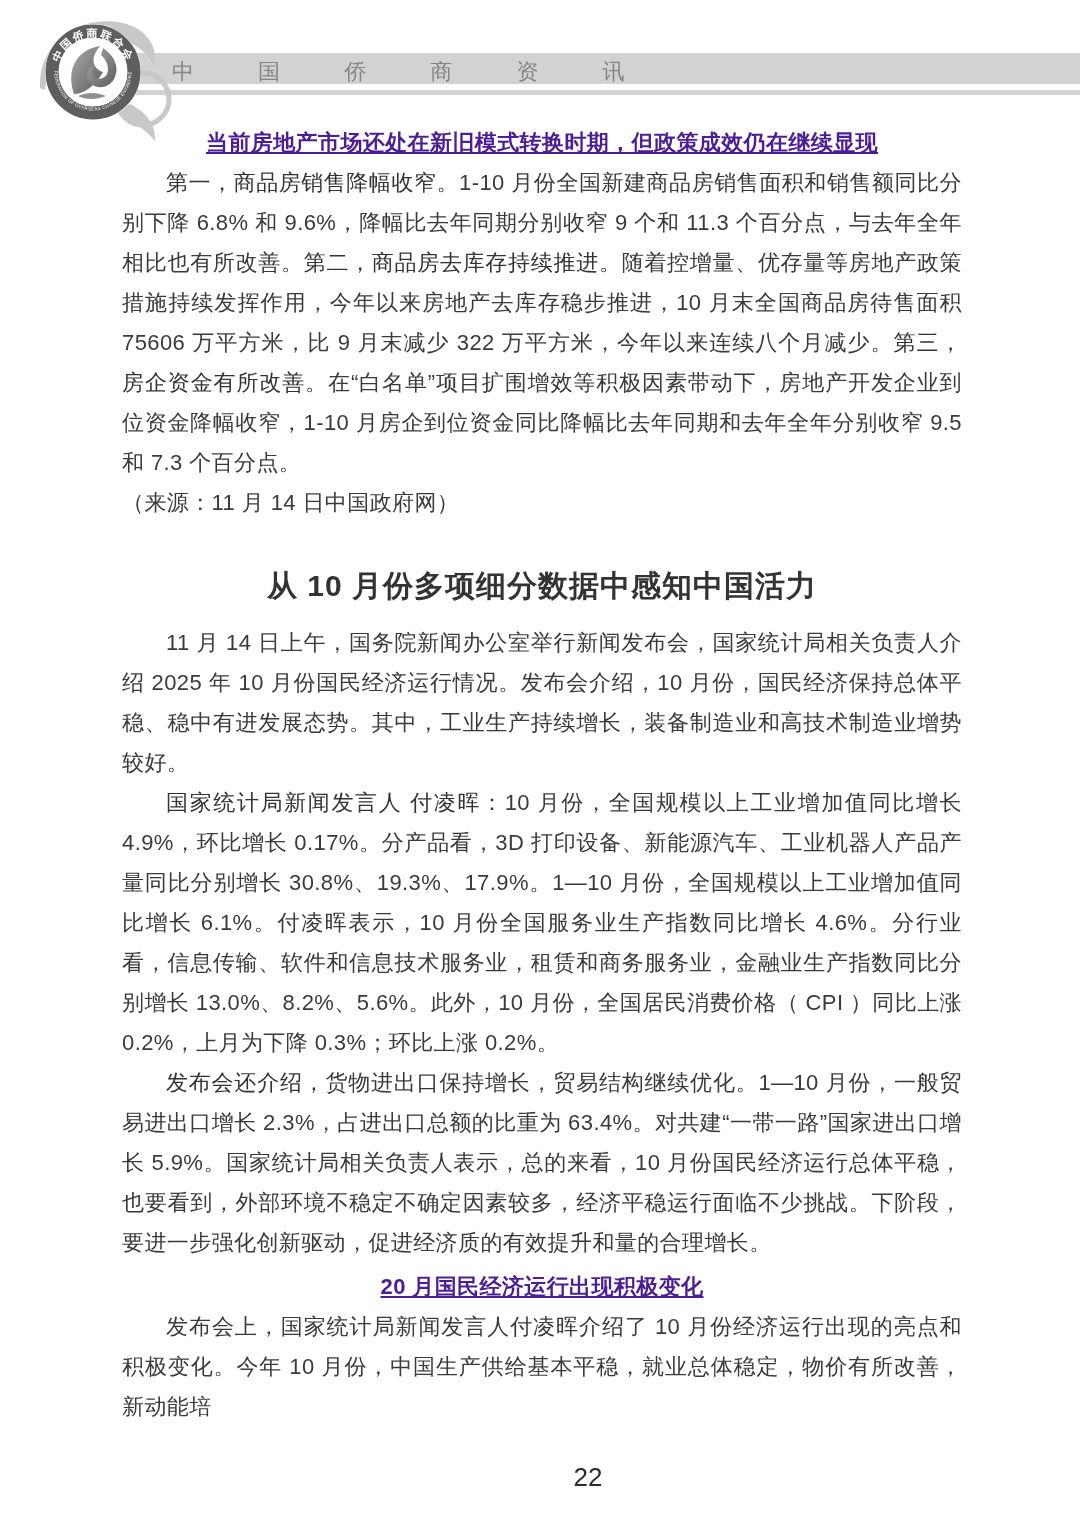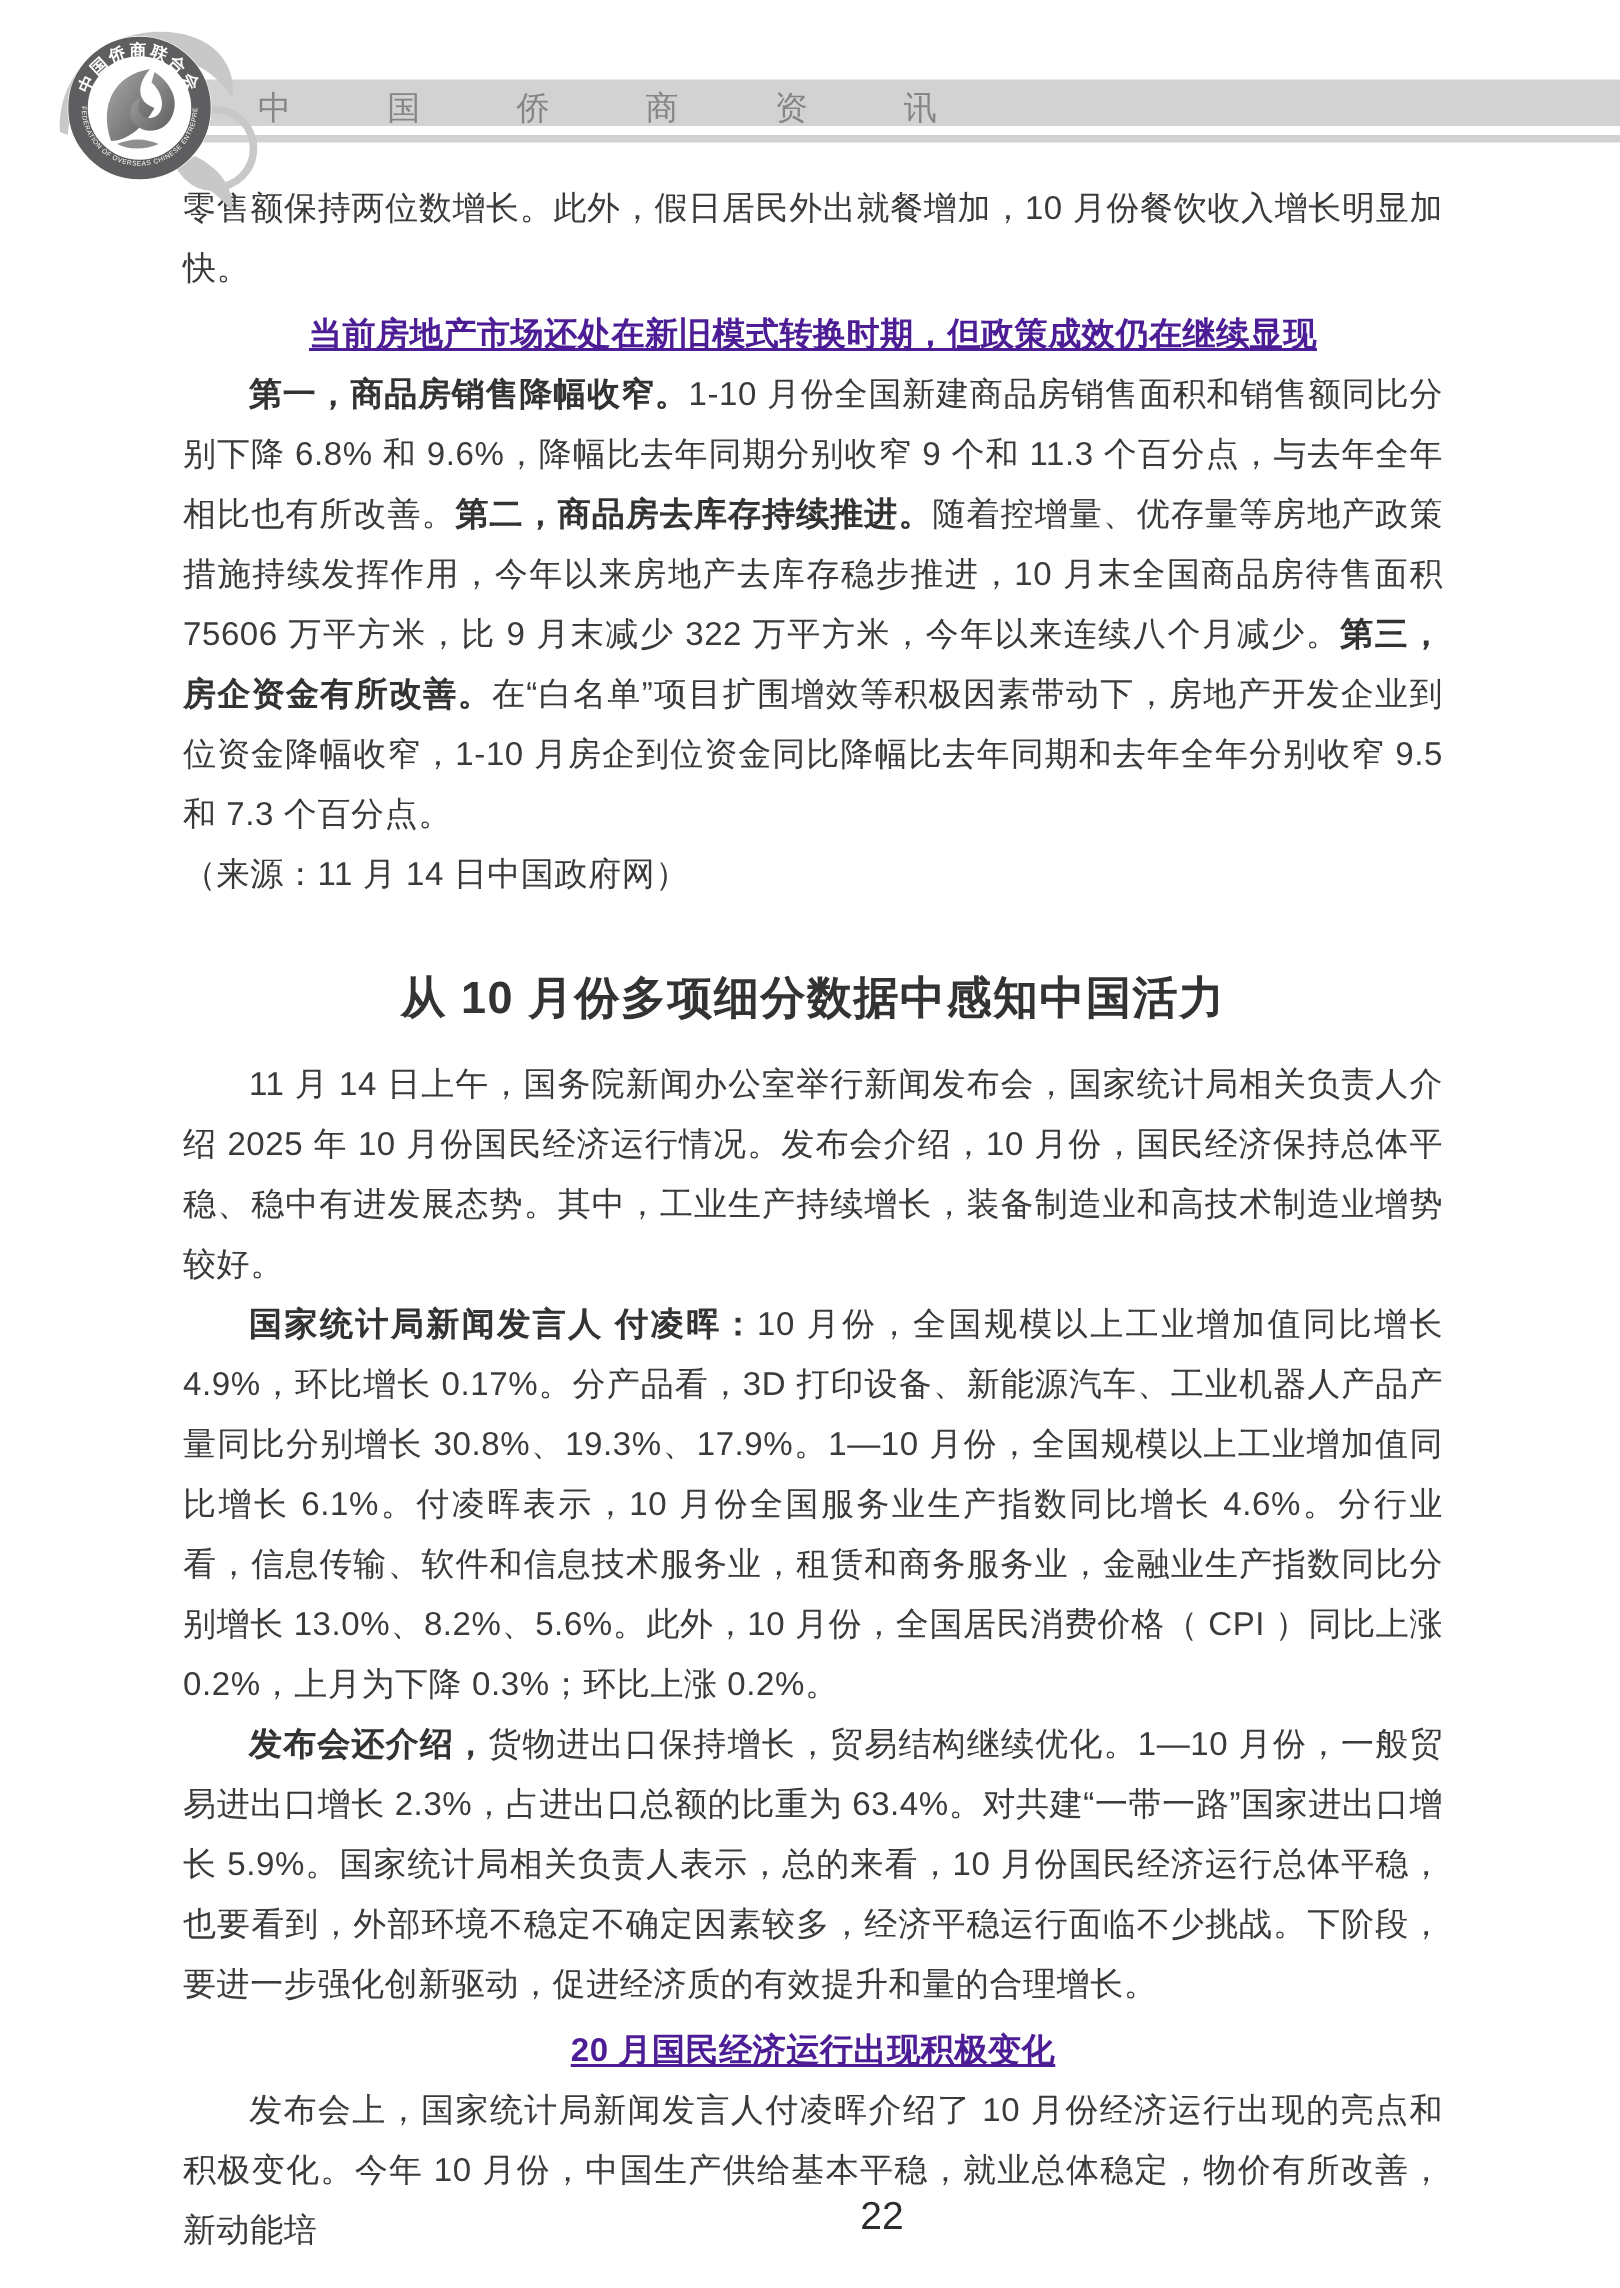--- a/index.html
+++ b/index.html
@@ -30,21 +30,21 @@
   }
   
   .content{
     position:absolute;left:0;top:0;width:1080px;
     padding:119px 118px 0 122px;box-sizing:border-box;
     font-size:22px;line-height:40px;letter-spacing:0.4px;
     text-align:justify;
   }
   .content p{margin:0;}
   p.indent{text-indent:2em;}
-  .b{font-weight:bold;color:#333333;}
+  .b{font-weight:normal;color:#333333;}
   .sec-heading{
     text-align:center;font-weight:bold;color:#4c1d95;
     margin:4px 0 0 0 !important;text-indent:0;text-decoration:underline;
   }
   .source-line{
     text-align:left;text-indent:0;
   }
   .article-title{
     text-align:center;font-weight:bold;color:#333333;
     font-size:30px;line-height:44px;letter-spacing:1px;
@@ -98,21 +98,20 @@
       <path d="M56,86 C48,62 58,42 82,38 C72,50 74,60 85,64 C77,78 66,86 56,86 Z" fill="url(#g1)"></path>
       <path d="M85,40 C97,48 102,60 96,71 C91,80 79,82 72,75 C67,70 68,60 76,57
                C71,66 77,73 85,70 C92,67 92,55 83,47 Z" fill="url(#g1)"></path>
       <path d="M60,88 C70,84 78,84 88,88 C78,92 68,92 60,88 Z" fill="#8f8f8f"></path>
     </g>
   </g>
 </svg>
 
 <div class="content">
 
-  <p>零售额保持两位数增长。此外，假日居民外出就餐增加，10 月份餐饮收入增长明显加快。</p>
 
   <p class="sec-heading">当前房地产市场还处在新旧模式转换时期，但政策成效仍在继续显现</p>
 
   <p class="indent"><span class="b">第一，商品房销售降幅收窄。</span><span>1-10 月份全国新建商品房销售面积和销售额同比分别下降 6.8% 和 9.6%，降幅比去年同期分别收窄 9 个和 11.3 个百分点，与去年全年相比也有所改善。</span><span class="b">第二，商品房去库存持续推进。</span><span>随着控增量、优存量等房地产政策措施持续发挥作用，今年以来房地产去库存稳步推进，10 月末全国商品房待售面积 75606 万平方米，比 9 月末减少 322 万平方米，今年以来连续八个月减少。</span><span class="b">第三，房企资金有所改善。</span><span>在“白名单”项目扩围增效等积极因素带动下，房地产开发企业到位资金降幅收窄，1-10 月房企到位资金同比降幅比去年同期和去年全年分别收窄 9.5 和 7.3 个百分点。</span></p>
 
   <p class="source-line">（来源：11 月 14 日中国政府网）</p>
 
   <h1 class="article-title">从 10 月份多项细分数据中感知中国活力</h1>
 
   <p class="indent">11 月 14 日上午，国务院新闻办公室举行新闻发布会，国家统计局相关负责人介绍 2025 年 10 月份国民经济运行情况。发布会介绍，10 月份，国民经济保持总体平稳、稳中有进发展态势。其中，工业生产持续增长，装备制造业和高技术制造业增势较好。</p>

